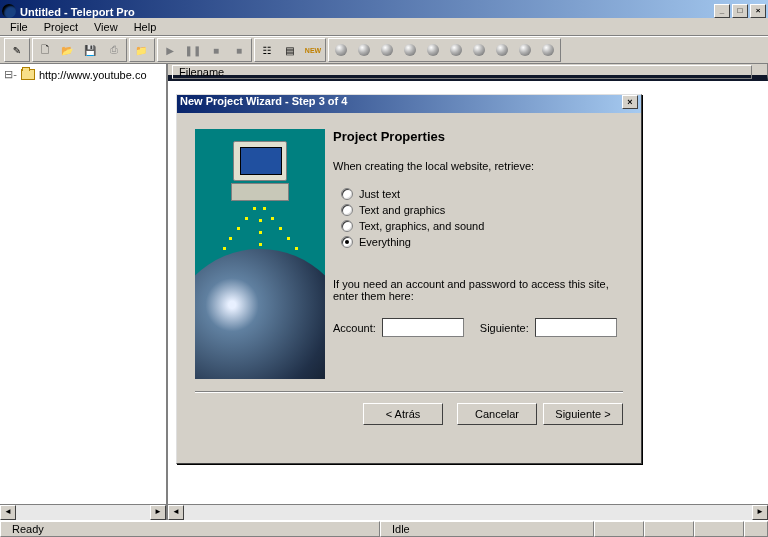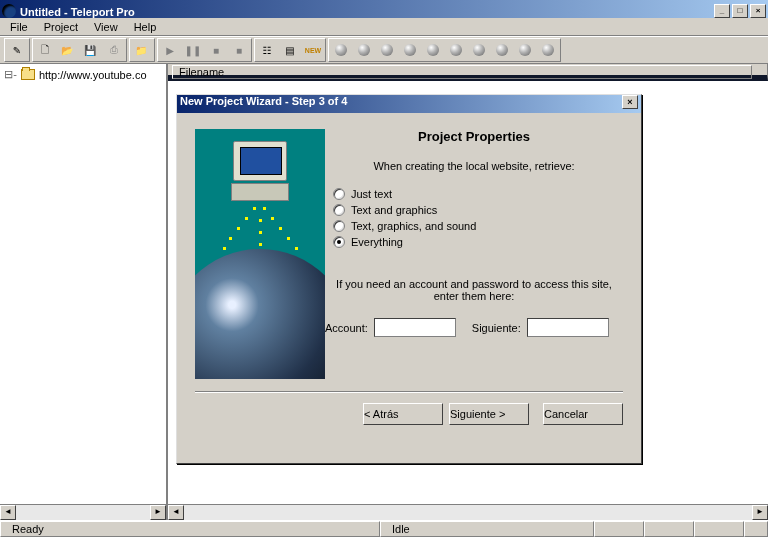--- a/index.html
+++ b/index.html
@@ -176,22 +176,21 @@
     width:16px; height:14px;
     background:#d4d0c8;
     border:1px solid #fff;
     border-right-color:#404040; border-bottom-color:#404040;
     color:#000; text-align:center; line-height:12px;
     font-size:9px; font-weight:bold;
   }
   .dialog .body {
     display:flex;
     padding: 16px 18px 6px 18px;
-    gap: 0;
-    text-align: center;
+    gap: 8px;
   }
   .wiz-img {
     width: 130px; height: 250px;
     background: #008080;
     position:relative;
     overflow:hidden;
   }
   .wiz-img .monitor {
     position:absolute; left:38px; top:12px;
     width:54px; height:40px;
@@ -263,21 +262,21 @@
   }
   .dlg-btns {
     display:flex; gap:6px; justify-content:flex-end;
     padding:10px 18px 0 18px;
   }
   .dlg-btns .btn {
     width:80px; height:22px;
     background:#d4d0c8;
     border:1px solid #fff;
     border-right-color:#404040; border-bottom-color:#404040;
-    line-height:20px;
+    text-align:center; line-height:20px;
   }
   .new-label { font-size:7px; color:#c08000; font-weight:bold; }
 </style>
 </head>
 <body>
 
 <div class="titlebar">
   <div class="app-icon"></div>
   <span>Untitled - Teleport Pro</span>
   <div class="winbtns">
@@ -441,16 +440,16 @@
         <span>Account:</span>
         <div class="txt-input"></div>
         <span style="margin-left:10px">Siguiente:</span>
         <div class="txt-input"></div>
       </div>
     </div>
   </div>
   <div class="dlg-sep"></div>
   <div class="dlg-btns">
     <div class="btn">&lt; Atrás</div>
+    <div class="btn" style="margin-left:8px">Cancelar</div>
     <div class="btn">Siguiente &gt;</div>
-    <div class="btn" style="margin-left:8px">Cancelar</div>
   </div>
 </div>
 
 </body></html>

